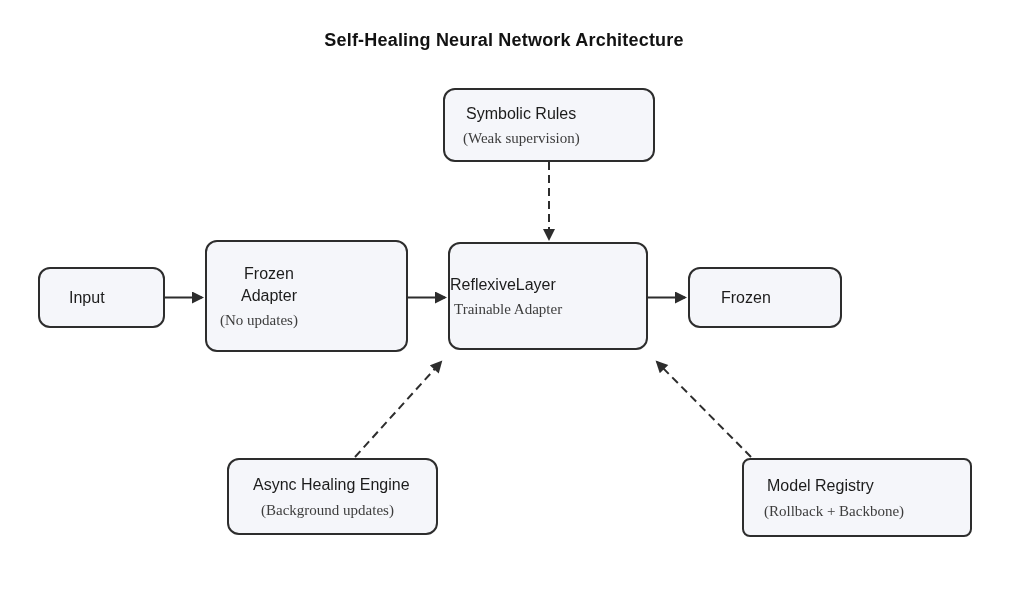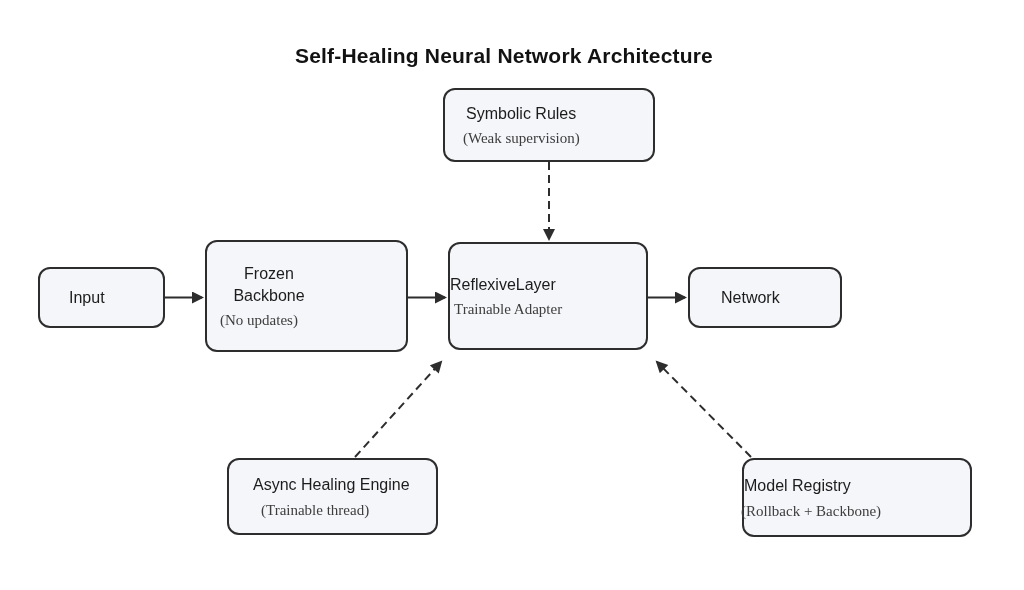--- a/index.html
+++ b/index.html
@@ -6,22 +6,22 @@
     --background:#ffffff; --node-fill:#f5f6fa; --node-border:#2d2d2d;
     --arrow:#2d2d2d; --label:#1c1c1c; --sublabel:#3d3d3d; --title:#121212;
   }
   html,body{margin:0;padding:0;background:var(--background);}
   .stage{
     position:relative;width:1024px;height:590px;overflow:hidden;
     background:var(--background);
     font-family:"Liberation Sans", sans-serif;
   }
   .diagram-title{
-    position:absolute;left:0;right:16px;top:30px;margin:14px;
-    text-align:center;font-size:21px;font-weight:700;color:var(--title);
+    position:absolute;left:0;right:16px;top:30px;margin:0;
+    text-align:center;font-size:18px;font-weight:700;color:var(--title);
     letter-spacing:.2px;
   }
   .edges{position:absolute;left:0;top:0;width:1024px;height:590px;}
   .edges line{stroke:var(--arrow);stroke-width:2;}
   .edges line.dashed{stroke-dasharray:8 5;}
   .node{
     position:absolute;box-sizing:border-box;
     background:var(--node-fill);
     border:2px solid var(--node-border);
     border-radius:12px;
@@ -69,46 +69,46 @@
 
   <div class="node" style="left:38px;top:267px;width:127px;height:61px;padding-left:29px;">
     <div class="node-inner">
       <span class="label">Input</span>
 
     </div>
   </div>
 
   <div class="node" style="left:205px;top:240px;width:203px;height:112px;padding-left:16px;">
     <div class="node-inner">
-      <span class="label" style="max-width:92px;">Frozen Backbone</span>
+      <span class="label" style="max-width:92px;">Frozen Adapter</span>
       <span class="sublabel">(No updates)</span>
     </div>
   </div>
 
   <div class="node" style="left:448px;top:242px;width:200px;height:108px;">
     <div class="node-inner">
       <span class="label">ReflexiveLayer</span>
       <span class="sublabel" style="margin-left:4px;text-align:right;">Trainable Adapter</span>
     </div>
   </div>
 
   <div class="node" style="left:688px;top:267px;width:154px;height:61px;padding-left:31px;">
     <div class="node-inner">
-      <span class="label">Network</span>
+      <span class="label">Frozen</span>
 
     </div>
   </div>
 
   <div class="node" style="left:227px;top:458px;width:211px;height:77px;padding-left:24px;">
     <div class="node-inner">
       <span class="label">Async Healing Engine</span>
-      <span class="sublabel" style="margin-left:8px;">(Trainable thread)</span>
+      <span class="sublabel" style="margin-left:8px;">(Background updates)</span>
     </div>
   </div>
 
-  <div class="node" style="left:742px;top:458px;width:230px;height:79px;">
+  <div class="node" style="left:742px;top:458px;width:230px;height:79px;padding-left:23px;border-radius:8px;">
     <div class="node-inner">
       <span class="label">Model Registry</span>
       <span class="sublabel">(Rollback + Backbone)</span>
     </div>
   </div>
 
 </div>
 
 </body></html>

